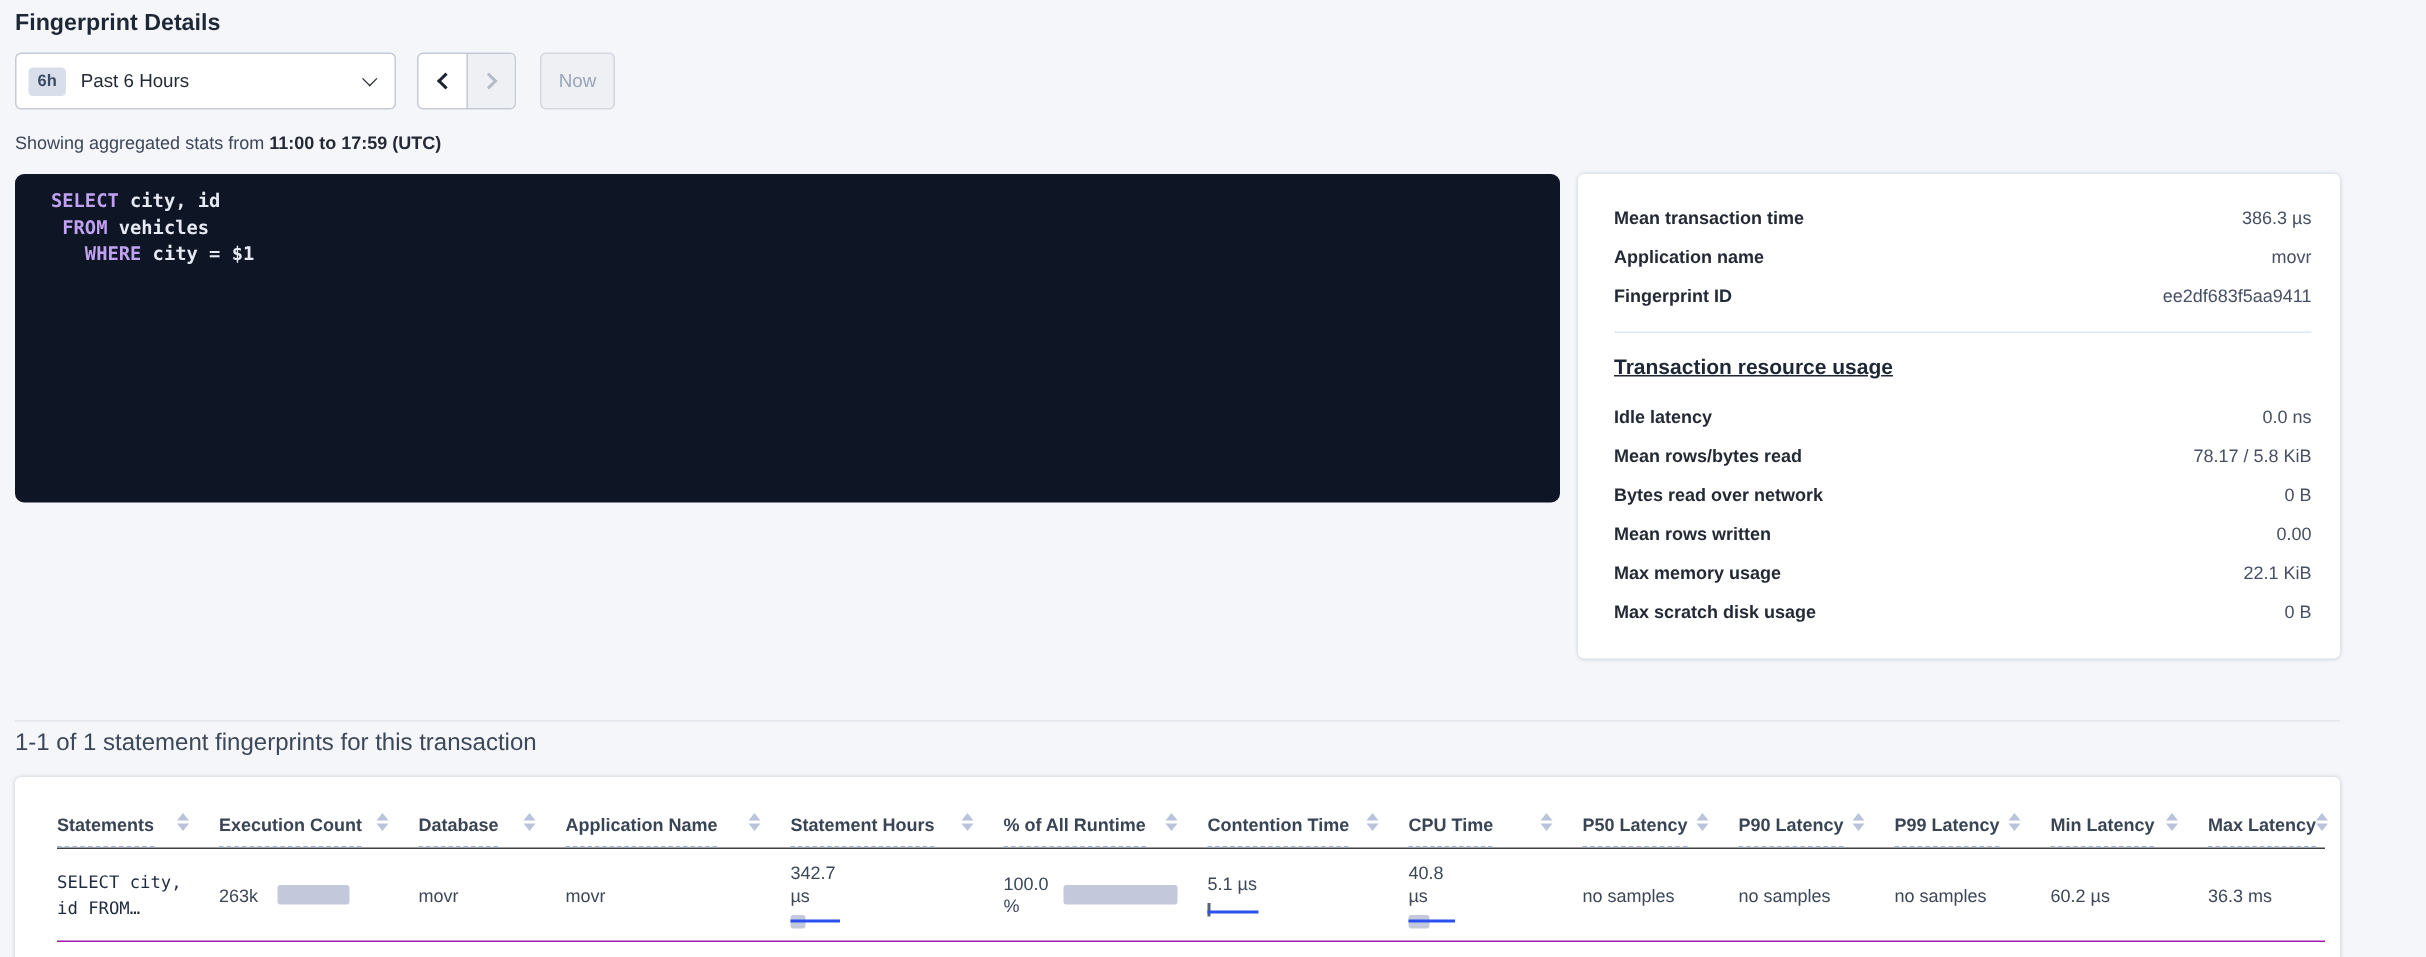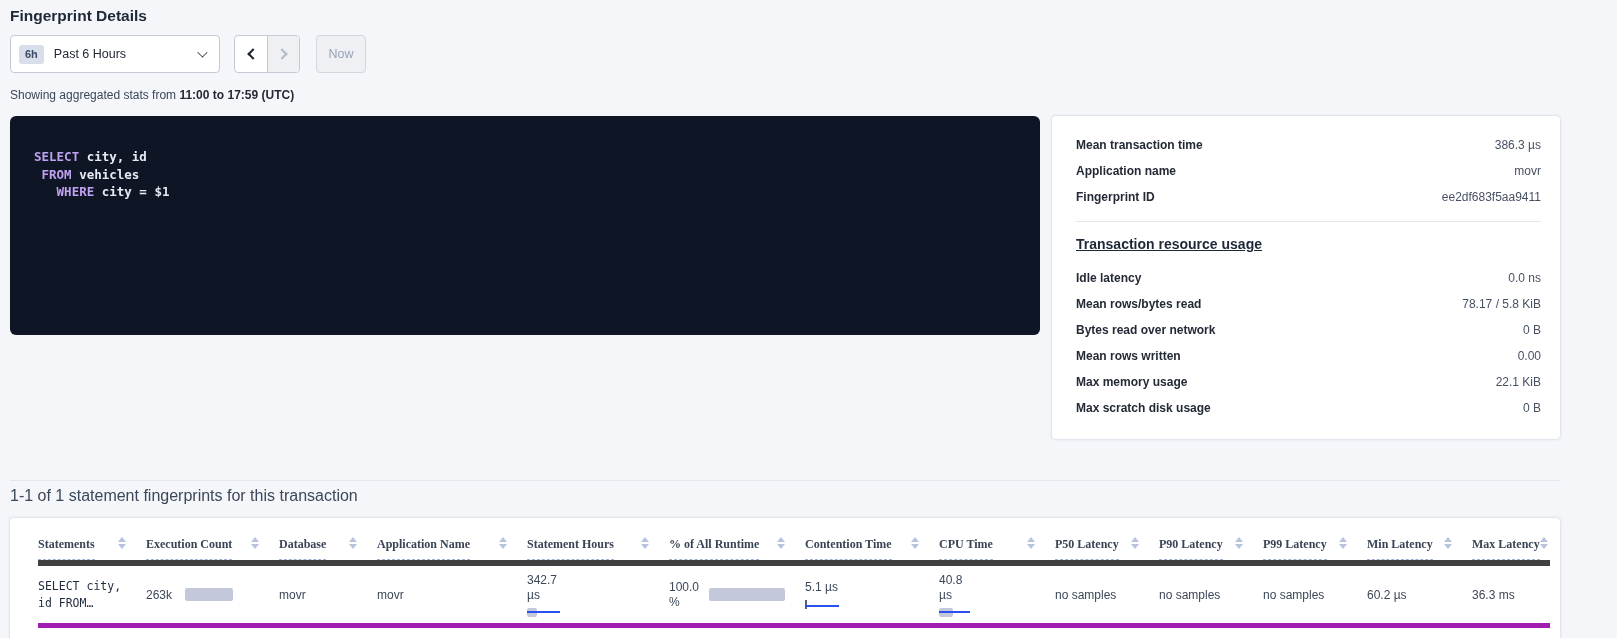--- a/index.html
+++ b/index.html
@@ -9,21 +9,21 @@
     background:#f4f6fa;
     font-family:"Liberation Sans", sans-serif;
     color:#242a35;
   }
   .wrap { margin-left:10px; width:1550px; padding-top:7px; }
 
   
   .page-title { font-size:15.5px; font-weight:700; color:#1e2736; margin:0; }
   .controls { display:flex; align-items:center; gap:14px; margin-top:10px; }
   .dropdown {
-    width:210px; height:38px; background:#fff; border:1px solid #c4cad6;
+    width:254px; height:38px; background:#fff; border:1px solid #c4cad6;
     border-radius:4px; display:flex; align-items:center; padding:0 12px 0 8px; cursor:pointer;
   }
   .badge {
     background:#d8dfeb; color:#3b4a63; font-size:11px; font-weight:700;
     border-radius:3px; padding:4px 6px; line-height:1;
   }
   .dropdown-label { font-size:12.5px; color:#242a35; margin-left:10px; flex:1; }
   .chev { width:9px; height:9px; border-right:1.6px solid #242a35; border-bottom:1.6px solid #242a35;
           transform:rotate(45deg) scale(.8); margin-top:-4px; }
   .arrow-group { display:flex; height:38px; border:1px solid #c4cad6; border-radius:4px; overflow:hidden; background:#fff; }
@@ -35,21 +35,21 @@
     height:38px; width:50px; background:#eef0f4; border:1px solid #d2d7e0; border-radius:4px;
     color:#9aa5ba; font-size:12.5px; display:flex; align-items:center; justify-content:center; margin-left:2px;
   }
   .stats-line { font-size:12px; color:#3c4758; margin:15px 0 14px; }
   .stats-line b { color:#242a35; }
 
   
   .main { display:flex; gap:12px; align-items:flex-start; }
   .sql-card {
     width:1030px; height:219px; background:#0e1524; border-radius:6px;
-    padding:32px 24px;
+    padding:9px 24px;
   }
   .sql-line {
     font-family:"DejaVu Sans Mono", monospace; font-size:12.5px; line-height:17.5px;
     white-space:pre; font-weight:600; color:#e7eaf3;
   }
   .kw { color:#c1a1f2; }
 
   .panel {
     width:508px; min-height:318px; background:#fff; border-radius:4px;
     box-shadow:0 0 3px rgba(67,90,111,.28); padding:16px 19px 18px 24px;
@@ -65,31 +65,31 @@
   .caption { font-size:16px; color:#3c4758; margin:6px 0 13px; }
 
   .table-card {
     background:#fff; border-radius:4px; box-shadow:0 0 3px rgba(67,90,111,.28);
     padding:10px 10px 16px 28px;
   }
   .grid-cols {
     display:grid;
     grid-template-columns:108px 133px 98px 150px 142px 136px 134px 116px 104px 104px 104px 105px 1fr;
   }
-  .thead { align-items:end; border-bottom:6px solid #404040; height:38px;font-family:Liberation Serif, serif; }
+  .thead { align-items:end; border-bottom:1px solid #404040; height:38px; }
   .th { display:flex; align-items:flex-end; justify-content:space-between; padding-right:20px; cursor:pointer; }
   .th-label {
     font-size:12px; font-weight:700; color:#394455;
     border-bottom:1px dashed #9fb0d0; padding-bottom:7px; white-space:nowrap;
   }
   .sort { display:flex; flex-direction:column; gap:2px; margin-bottom:11px; }
   .tri-up { width:0; height:0; border-left:4px solid transparent; border-right:4px solid transparent; border-bottom:5px solid #b9c3dc; }
   .tri-down { width:0; height:0; border-left:4px solid transparent; border-right:4px solid transparent; border-top:5px solid #b9c3dc; }
 
-  .trow { align-items:center; height:62px; border-bottom:5px solid #a21caf; }
+  .trow { align-items:center; height:62px; border-bottom:1px solid #a21caf; }
   .cell { font-size:12px; color:#3c4758; }
   .cell-statement {
     font-family:"DejaVu Sans Mono", monospace; font-size:11.5px; line-height:17px;
     color:#1f2a3d; cursor:pointer;
   }
   .exec, .pct { display:flex; align-items:center; }
   .exec .bar-lav { width:48px; margin-left:13px; }
   .pct  .bar-lav { width:76px; margin-left:10px; }
   .bar-lav { background:#c3c8da; border-radius:2px; height:13px; }
   .tval { display:block; font-size:12px; color:#3c4758; line-height:15px; }

